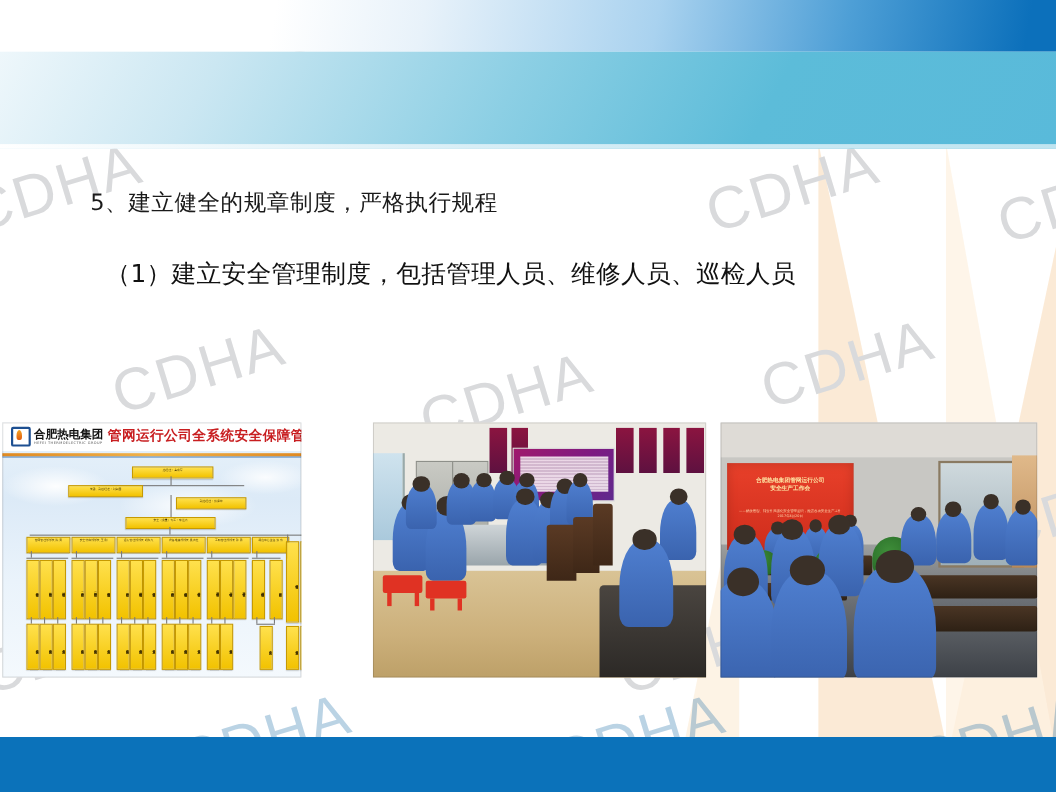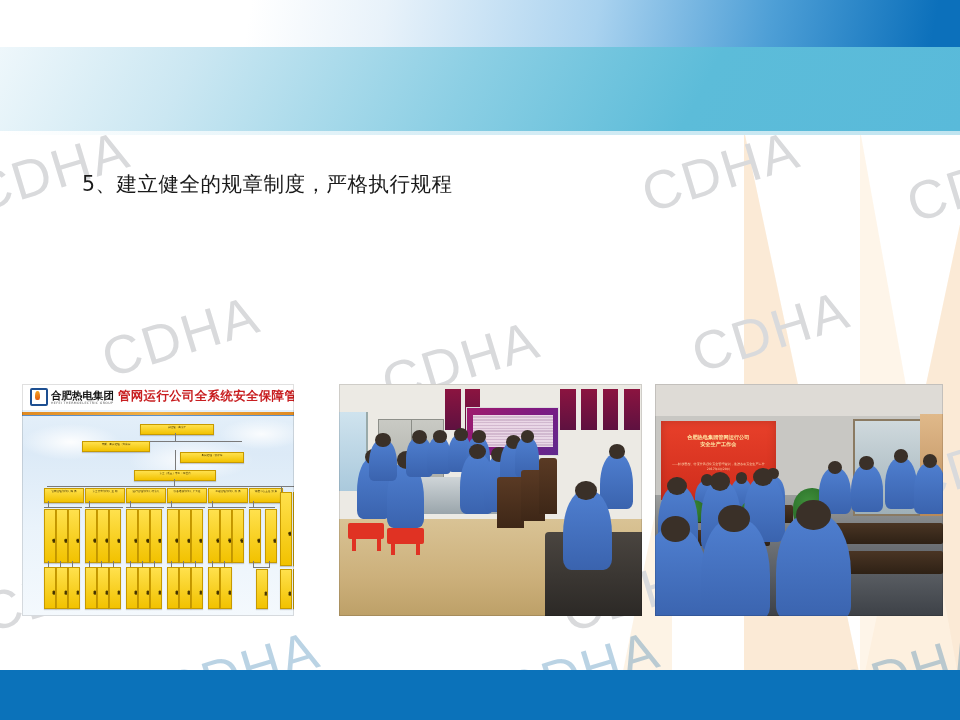--- a/index.html
+++ b/index.html
@@ -49,21 +49,21 @@
   .para{position:absolute;left:88px;top:232px;width:800px;font-size:22.5px;color:#111;
     line-height:35px;letter-spacing:.2px;font-family:"DejaVu Sans",sans-serif;}
   .para .ln{display:block;white-space:nowrap;}
   .para .ln.l1{margin-left:8px;}
   .para .ln.l2{margin-left:0px;}
   .para .ln.l3{margin-left:2px;}
 
   
   .photos{position:absolute;left:0;top:384px;width:960px;height:236px;}
   .ph{position:absolute;top:0;height:232px;overflow:hidden;background:#ddd;}
-  .ph1{left:22px;width:272px;}
+  .ph1{left:2px;width:272px;}
   .ph2{left:339px;width:303px;}
   .ph3{left:655px;width:288px;}
 
   
   .oc{position:absolute;inset:0;background:linear-gradient(180deg,#e9f3fb 0%,#dceaf7 30%,#eaf3fb 62%,#f4f9fd 100%);}
   .oc-clouds{position:absolute;left:0;top:26px;width:100%;height:80px;
     background:radial-gradient(ellipse 70px 26px at 18% 40%,rgba(255,255,255,.95),transparent 70%),
                radial-gradient(ellipse 90px 30px at 62% 62%,rgba(255,255,255,.9),transparent 70%),
                radial-gradient(ellipse 60px 22px at 88% 30%,rgba(255,255,255,.85),transparent 70%);}
   .oc-head{position:absolute;left:0;top:0;width:100%;height:26px;background:#ffffff;}
@@ -170,20 +170,21 @@
     <div class="wm dark" style="left:830px;top:640px;">CDHA</div>
   </div>
 
   <div class="topband"></div>
 
   <div class="titleband"></div>
 
   <div class="heading5">5、建立健全的规章制度，严格执行规程</div>
 
   <div class="para">
+    <span class="ln l1">（1）建立安全管理制度，包括管理人员、维修人员、巡检人员</span>
   </div>
 
   <div class="photos">
 
     <div class="ph ph1">
       <div class="oc">
         <div class="oc-clouds"></div>
         <div class="oc-head"></div>
         <div class="oc-logo">
           <div class="oc-logo-mark"></div>

